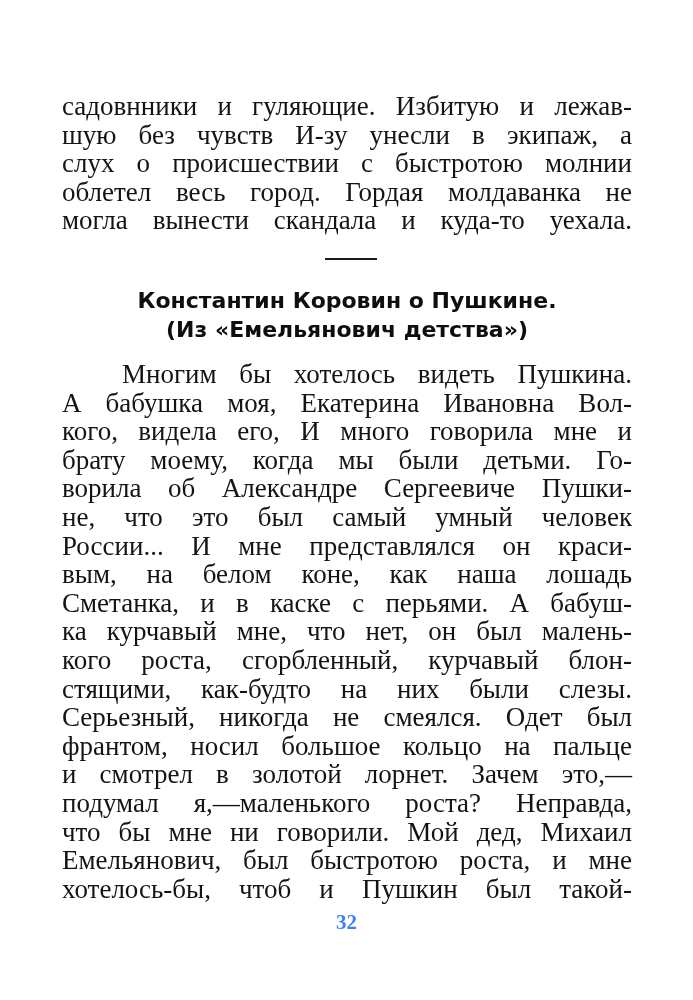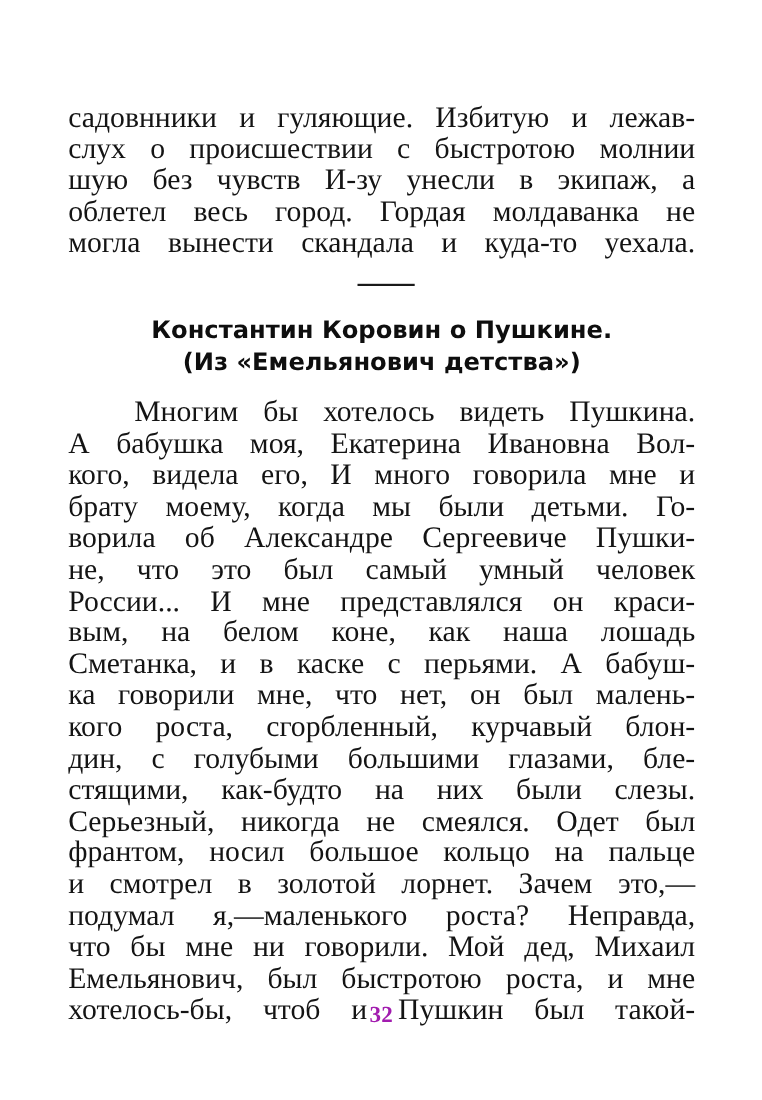--- a/index.html
+++ b/index.html
@@ -6,31 +6,31 @@
   body { width: 693px; height: 1000px; position: relative; overflow: hidden; color: #111111; }
   .page { position: absolute; left: 0; top: 0; width: 693px; height: 1000px; background: #ffffff; }
   .para { position: absolute; left: 62px; width: 570px; font-family: "Liberation Serif", "DejaVu Serif", serif; font-size: 27px; line-height: 28.6px; color: #141414; }
   .line { display: block; white-space: nowrap; text-align: justify; text-align-last: justify; height: 28.6px; }
   .line.indent { padding-left: 60px; }
   .p1 { top: 92px; }
   .rule { position: absolute; left: 325px; top: 258px; width: 52px; height: 2px; background: #1a1a1a; }
   .heading { position: absolute; left: 62px; width: 570px; top: 286px; font-family: "DejaVu Sans", "Liberation Sans", sans-serif; font-weight: bold; font-size: 22px; line-height: 29px; color: #0e0e0e; text-align: center; }
   .heading .hline { display: block; white-space: nowrap; }
   .p2 { top: 360px; }
-  .pagenum { position: absolute; left: 0; width: 693px; top: 910px; text-align: center; font-family: "Liberation Serif", "DejaVu Serif", serif; font-weight: bold; font-size: 21px; color: #a21caf; }
+  .pagenum { position: absolute; left: 0; width: 693px; top: 910px; text-align: center; font-family: "Liberation Serif", "DejaVu Serif", serif; font-weight: bold; font-size: 21px; color: #3b82f6; }
 </style>
 </head>
 <body>
 
 <div class="page">
 
   <div class="para p1">
     <span class="line">садовнники и гуляющие. Избитую и лежав-</span>
+    <span class="line">шую без чувств И-зу  унесли в экипаж, а</span>
     <span class="line">слух о происшествии с быстротою молнии</span>
-    <span class="line">шую без чувств И-зу  унесли в экипаж, а</span>
     <span class="line">облетел весь город. Гордая молдаванка не</span>
     <span class="line">могла вынести скандала и куда-то уехала.</span>
   </div>
 
   <div class="rule"></div>
 
   <div class="heading">
     <span class="hline">Константин Коровин  о Пушкине.</span>
     <span class="hline">(Из «Емельянович детства»)</span>
   </div>
@@ -38,23 +38,22 @@
   <div class="para p2">
     <span class="line indent">Многим бы хотелось видеть Пушкина.</span>
     <span class="line">А бабушка моя, Екатерина Ивановна Вол-</span>
     <span class="line">кого, видела его, И много говорила мне и</span>
     <span class="line">брату моему, когда мы были детьми. Го-</span>
     <span class="line">ворила об Александре Сергеевиче Пушки-</span>
     <span class="line">не, что это был  самый  умный  человек</span>
     <span class="line">России... И мне представлялся он краси-</span>
     <span class="line">вым, на белом коне,  как  наша  лошадь</span>
     <span class="line">Сметанка, и в каске с перьями. А бабуш-</span>
-    <span class="line">ка говорили мне, что нет, он был  малень-</span>
+    <span class="line">ка курчавый мне, что нет, он был  малень-</span>
     <span class="line">кого роста, сгорбленный, курчавый блон-</span>
-    <span class="line">дин, с голубыми большими глазами, бле-</span>
     <span class="line">стящими, как-будто на них были слезы.</span>
     <span class="line">Серьезный, никогда не смеялся. Одет был</span>
     <span class="line">франтом, носил большое кольцо на пальце</span>
     <span class="line">и смотрел в золотой лорнет. Зачем это,—</span>
     <span class="line">подумал я,—маленького роста? Неправда,</span>
     <span class="line">что бы мне ни говорили. Мой дед, Михаил</span>
     <span class="line">Емельянович, был быстротою роста, и мне</span>
     <span class="line">хотелось-бы,  чтоб и Пушкин был такой-</span>
   </div>
 

